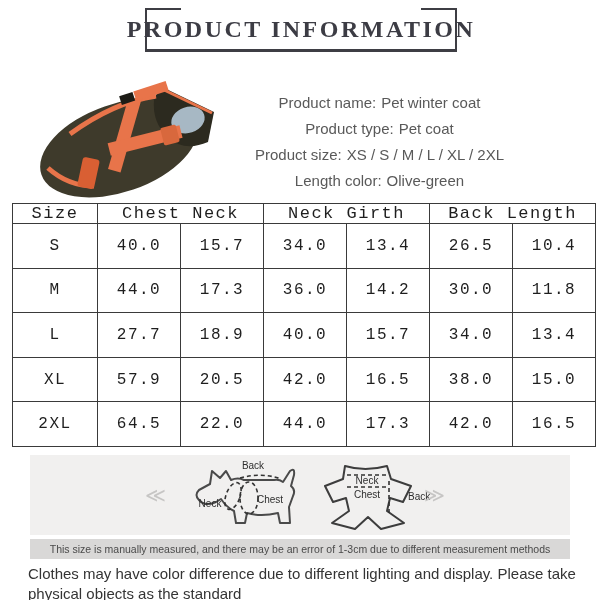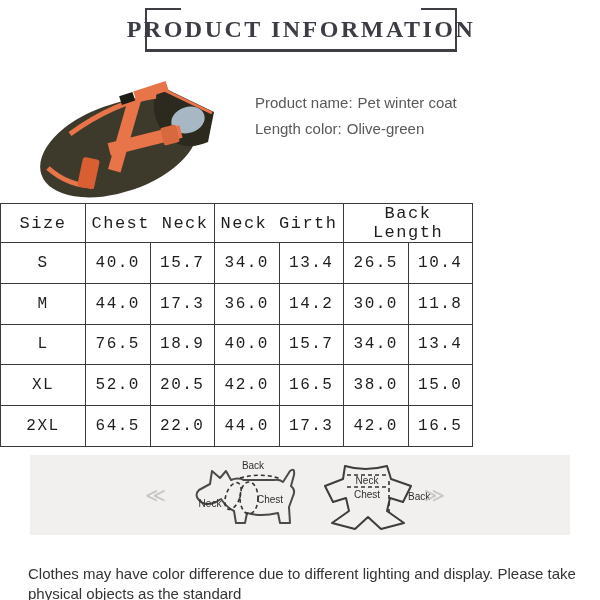--- a/index.html
+++ b/index.html
@@ -22,26 +22,26 @@
   }
   .title-box::before { left:-2px; border-left:2px solid #3e3e44; }
   .title-box::after  { right:-2px; border-right:2px solid #3e3e44; }
   .title-text {
     font-family:"Liberation Serif", serif; font-weight:bold;
     font-size:24px; letter-spacing:2.5px; color:#3c3c44; white-space:nowrap;
   }
 
   
   .product-photo { position:absolute; left:22px; top:72px; width:215px; height:132px; }
-  .product-details { position:absolute; left:255px; top:90px; }
+  .product-details { position:absolute; left:255px; top:90px;text-align:center; }
   .detail-line { font-size:15px; color:#595959; line-height:26px; white-space:nowrap; }
   .detail-line .lbl { margin-right:5px; }
 
   
-  .size-table-wrap { position:absolute; left:0; top:203px; width:473px; height:244px; }
+  .size-table-wrap { position:absolute; left:12px; top:203px; width:584px; height:244px; }
   table.size-table {
     width:100%; height:100%; border-collapse:collapse; table-layout:fixed;
     font-family:"Liberation Mono", monospace; font-size:16px; color:#1e1e1e;
   }
   table.size-table th, table.size-table td {
     border:1px solid #3a3a3a; text-align:center; vertical-align:middle;
     letter-spacing:1.5px; font-weight:normal; padding:0;
   }
   table.size-table col.c-size { width:85px; }
   table.size-table thead tr:first-child th { font-size:17px; }
@@ -97,20 +97,26 @@
     <rect x="98" y="22" width="14" height="9" fill="#1d1c16" transform="rotate(-18 105 26)"></rect>
     <rect x="140" y="54" width="16" height="18" rx="2" fill="#d8683d" transform="rotate(-14 148 63)"></rect>
 
     <path d="M26,96 Q46,114 72,114" stroke="#e8744a" stroke-width="5" fill="none"></path>
     <rect x="58" y="86" width="17" height="30" rx="3" fill="#d95f33" transform="rotate(12 66 101)"></rect>
   </svg>
 
   <div class="product-details">
     <div class="detail-line">
       <span class="lbl">Product name:</span><span>Pet winter coat</span>
+    </div>
+    <div class="detail-line">
+      <span class="lbl">Product type:</span><span>Pet coat</span>
+    </div>
+    <div class="detail-line">
+      <span class="lbl">Product size:</span><span>XS / S / M / L / XL / 2XL</span>
     </div>
     <div class="detail-line">
       <span class="lbl">Length color:</span><span>Olive-green</span>
     </div>
   </div>
 
   <div class="size-table-wrap">
     <table class="size-table">
       <colgroup>
           <col class="c-size">
@@ -143,30 +149,30 @@
           <td>M</td>
           <td>44.0</td>
           <td>17.3</td>
           <td>36.0</td>
           <td>14.2</td>
           <td>30.0</td>
           <td>11.8</td>
         </tr>
         <tr>
           <td>L</td>
-          <td>76.5</td>
+          <td>27.7</td>
           <td>18.9</td>
           <td>40.0</td>
           <td>15.7</td>
           <td>34.0</td>
           <td>13.4</td>
         </tr>
         <tr>
           <td>XL</td>
-          <td>52.0</td>
+          <td>57.9</td>
           <td>20.5</td>
           <td>42.0</td>
           <td>16.5</td>
           <td>38.0</td>
           <td>15.0</td>
         </tr>
         <tr>
           <td>2XL</td>
           <td>64.5</td>
           <td>22.0</td>
@@ -198,16 +204,19 @@
       <path d="M34,28 L76,28" fill="none" stroke="#333333" stroke-width="1.6" stroke-dasharray="4 3"></path>
       <path d="M76,22 L76,54" fill="none" stroke="#333333" stroke-width="1.6" stroke-dasharray="4 3"></path>
       <text class="diagram-label" x="54" y="25" text-anchor="middle">Neck</text>
       <text class="diagram-label" x="54" y="39" text-anchor="middle">Chest</text>
       <text class="diagram-label" x="95" y="41" text-anchor="start">Back</text>
     </svg>
 
     <span class="carousel-arrow arrow-next">≫</span>
   </div>
 
+  <div class="measure-banner">
+    <span>This size is manually measured, and there may be an error of 1-3cm due to different measurement methods</span>
+  </div>
 
   <div class="color-note">Clothes may have color difference due to different lighting and display. Please take physical objects as the standard</div>
 
 </div>
 
 </body></html>

